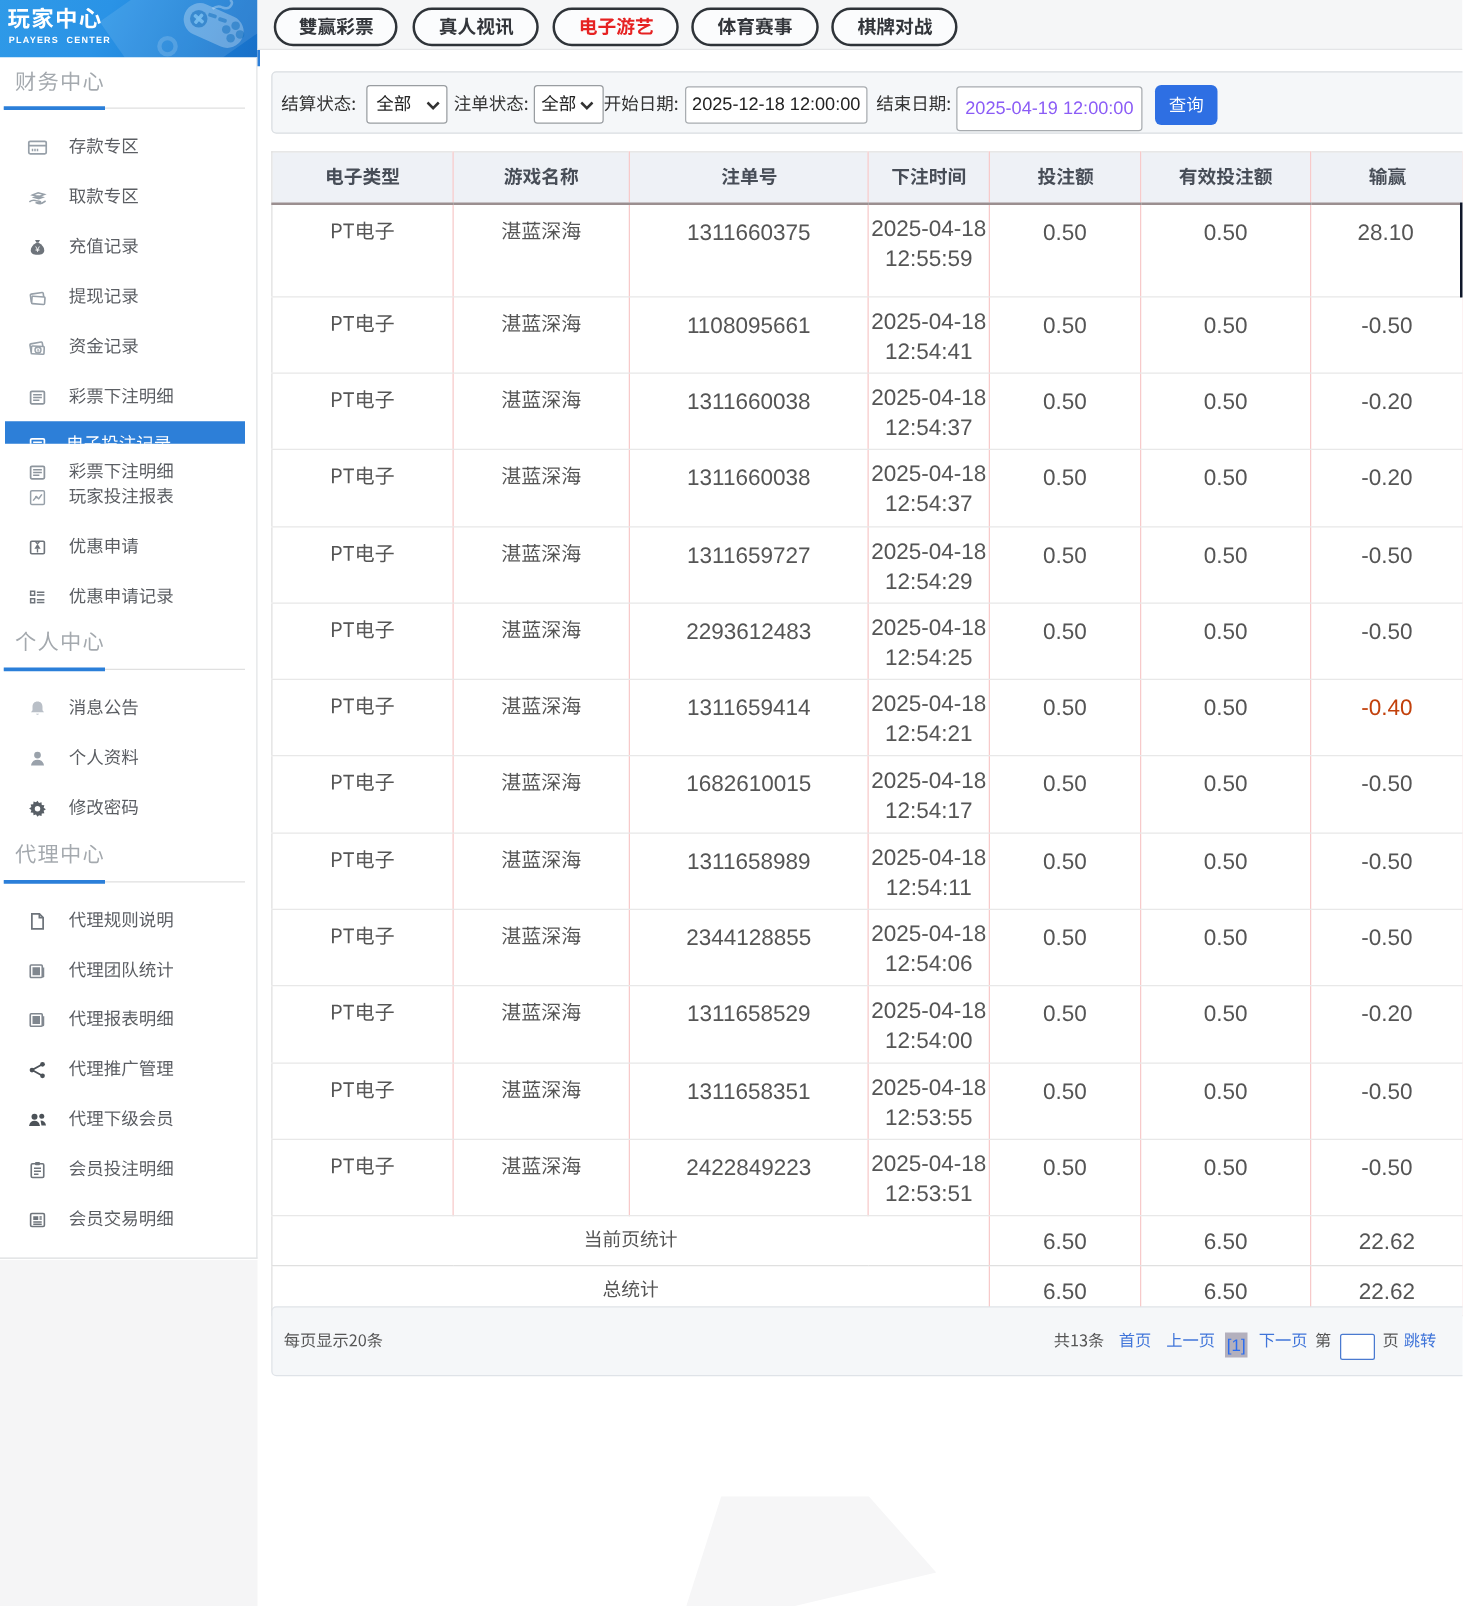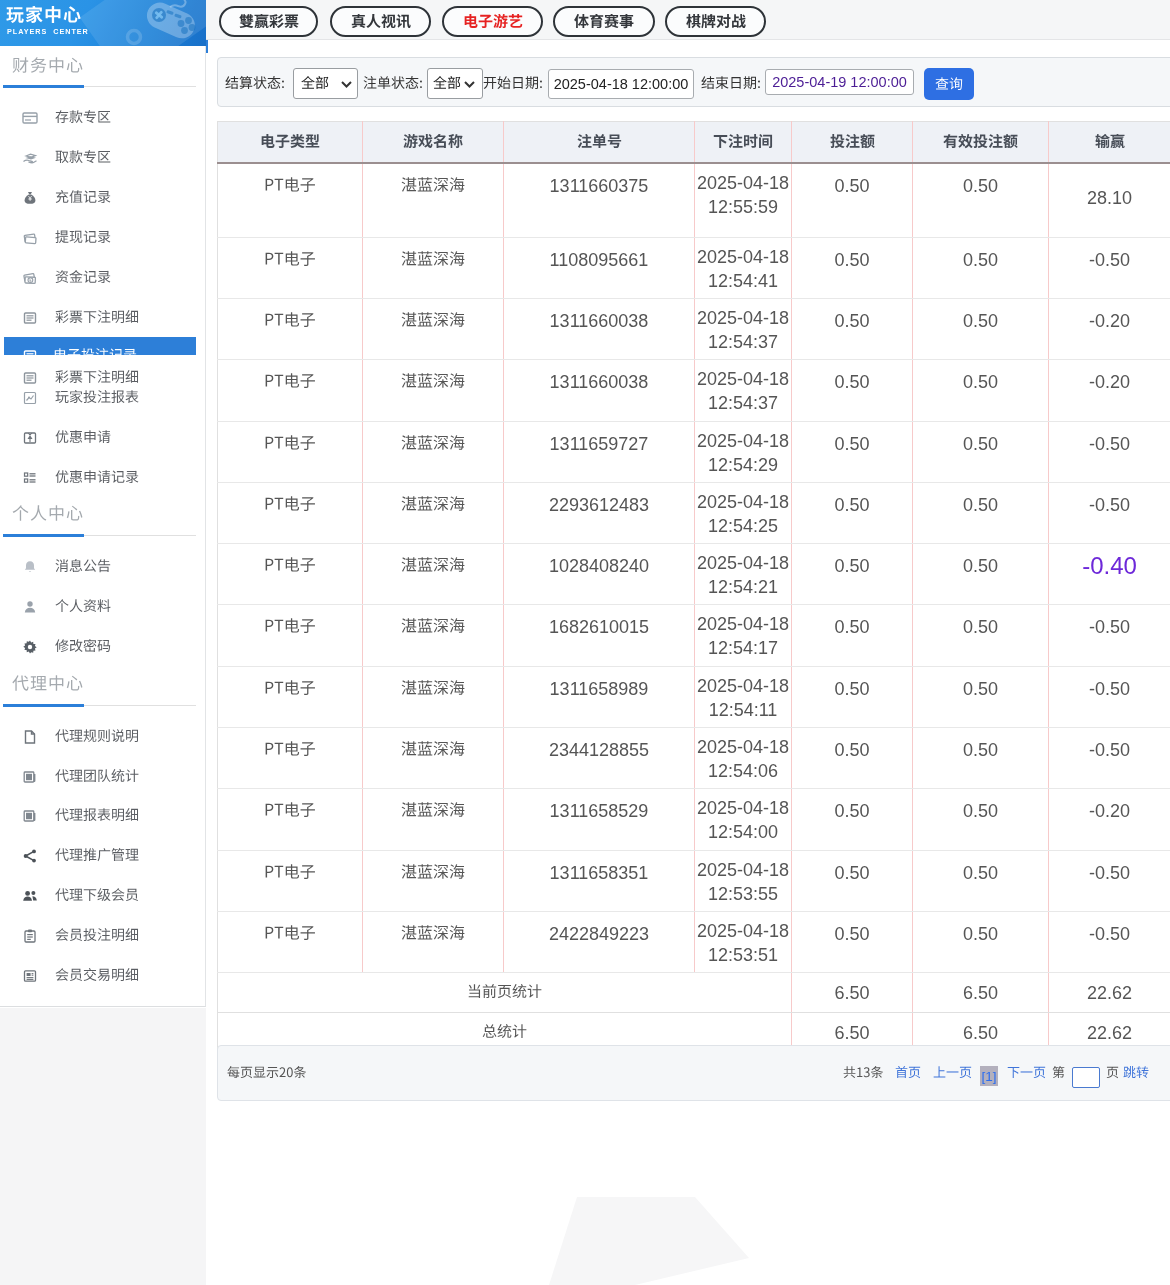--- a/index.html
+++ b/index.html
@@ -776,33 +776,33 @@
       <svg width="60" height="15" viewBox="0 0 60 15">
         <g fill="#333" transform="translate(0,11.90) scale(0.01400,-0.01400)">
           <use href="#r70" x="0.0"></use>
           <use href="#r71" x="1000.0"></use>
           <use href="#r72" x="2000.0"></use>
           <use href="#r73" x="3000.0"></use>
           <use href="#r66" x="4000.0"></use>
         </g>
       </svg>
     </div>
-    <div class="abs" style="left:548px;top:69px;width:146px;height:30px;background:#fff;border:1px solid #a8acb0;border-radius:3px;display:flex;align-items:center;justify-content:center;font-size:14.5px;color:#222">2025-04-18 12:00:00</div>
+    <div class="abs" style="left:548px;top:69px;width:146px;height:30px;background:#fff;border:1px solid #a8acb0;border-radius:3px;display:flex;align-items:center;justify-content:center;font-size:14.5px;color:#222">2025-12-18 12:00:00</div>
     <div class="abs" style="left:701px;top:76px">
       <svg width="60" height="15" viewBox="0 0 60 15">
         <g fill="#333" transform="translate(0,11.90) scale(0.01400,-0.01400)">
           <use href="#r62" x="0.0"></use>
           <use href="#r74" x="1000.0"></use>
           <use href="#r72" x="2000.0"></use>
           <use href="#r73" x="3000.0"></use>
           <use href="#r66" x="4000.0"></use>
         </g>
       </svg>
     </div>
-    <div class="abs" style="left:765px;top:69px;width:149px;height:26px;background:#fff;border:1px solid #a8acb0;border-radius:3px;display:flex;align-items:center;justify-content:center;font-size:14.5px;color:#4c1d95">2025-04-19 12:00:00</div>
+    <div class="abs" style="left:765px;top:69px;width:149px;height:36px;background:#fff;border:1px solid #a8acb0;border-radius:3px;display:flex;align-items:center;justify-content:center;font-size:14.5px;color:#8b5cf6">2025-04-19 12:00:00</div>
     <div class="abs" style="left:924px;top:68px;width:50px;height:32px;background:#2e6fe3;border-radius:5px;display:flex;align-items:center;justify-content:center">
       <svg width="28" height="15" viewBox="0 0 28 15">
         <g fill="#ffffff" transform="translate(0,11.90) scale(0.01400,-0.01400)">
           <use href="#r75" x="0.0"></use>
           <use href="#r76" x="1000.0"></use>
         </g>
       </svg>
     </div>
     <table class="abs" style="left:217px;top:121px;width:953px;border-left:1px solid #e0e0e0;border-top:1px solid #e0e0e0">
       <colgroup>
@@ -920,21 +920,21 @@
                   <use href="#r81" x="2000.0"></use>
                   <use href="#r82" x="3000.0"></use>
                 </g>
               </svg>
             </div>
           </td>
           <td style="border-right:1px solid #f7caca;border-bottom:1px solid #e8e8e8;vertical-align:top;text-align:center;font-size:18px;color:#555;line-height:24px;padding-top:10px">1311660375</td>
           <td style="border-right:1px solid #f7caca;border-bottom:1px solid #e8e8e8;vertical-align:top;text-align:center;font-size:18px;color:#555;line-height:24px;padding-top:7px">2025-04-18<br>12:55:59</td>
           <td style="border-right:1px solid #f7caca;border-bottom:1px solid #e8e8e8;vertical-align:top;text-align:center;font-size:18px;color:#555;line-height:24px;padding-top:10px">0.50</td>
           <td style="border-right:1px solid #f7caca;border-bottom:1px solid #e8e8e8;vertical-align:top;text-align:center;font-size:18px;color:#555;line-height:24px;padding-top:10px">0.50</td>
-          <td style="border-right:1px solid #0f172a;border-bottom:1px solid #e8e8e8;vertical-align:top;text-align:center;font-size:18px;color:#555;line-height:24px;padding-top:22px">28.10</td>
+          <td style="border-right:5px solid #0f172a;border-bottom:1px solid #e8e8e8;vertical-align:top;text-align:center;font-size:18px;color:#555;line-height:24px;padding-top:10px">28.10</td>
         </tr>
         <tr style="height:61px">
           <td style="border-right:1px solid #f7caca;border-bottom:1px solid #e8e8e8;vertical-align:top">
             <div style="display:flex;justify-content:center;padding-top:13px">
               <svg width="52" height="18" viewBox="0 0 52 18">
                 <g fill="#555" transform="translate(0,13.60) scale(0.01600,-0.01600)">
                   <use href="#r77" x="0.0"></use>
                   <use href="#r78" x="633.0"></use>
                   <use href="#r23" x="1232.0"></use>
                   <use href="#r24" x="2232.0"></use>
@@ -1102,25 +1102,25 @@
               <svg width="64" height="18" viewBox="0 0 64 18">
                 <g fill="#555" transform="translate(0,13.60) scale(0.01600,-0.01600)">
                   <use href="#r79" x="0.0"></use>
                   <use href="#r80" x="1000.0"></use>
                   <use href="#r81" x="2000.0"></use>
                   <use href="#r82" x="3000.0"></use>
                 </g>
               </svg>
             </div>
           </td>
-          <td style="border-right:1px solid #f7caca;border-bottom:1px solid #e8e8e8;vertical-align:top;text-align:center;font-size:18px;color:#555;line-height:24px;padding-top:10px">1028408240</td>
+          <td style="border-right:1px solid #f7caca;border-bottom:1px solid #e8e8e8;vertical-align:top;text-align:center;font-size:18px;color:#555;line-height:24px;padding-top:10px">1311659414</td>
           <td style="border-right:1px solid #f7caca;border-bottom:1px solid #e8e8e8;vertical-align:top;text-align:center;font-size:18px;color:#555;line-height:24px;padding-top:7px">2025-04-18<br>12:54:21</td>
           <td style="border-right:1px solid #f7caca;border-bottom:1px solid #e8e8e8;vertical-align:top;text-align:center;font-size:18px;color:#555;line-height:24px;padding-top:10px">0.50</td>
           <td style="border-right:1px solid #f7caca;border-bottom:1px solid #e8e8e8;vertical-align:top;text-align:center;font-size:18px;color:#555;line-height:24px;padding-top:10px">0.50</td>
-          <td style="border-right:1px solid #f7caca;border-bottom:1px solid #e8e8e8;vertical-align:top;text-align:center;font-size:24px;color:#6d28d9;line-height:24px;padding-top:10px">-0.40</td>
+          <td style="border-right:1px solid #f7caca;border-bottom:1px solid #e8e8e8;vertical-align:top;text-align:center;font-size:18px;color:#c2410c;line-height:24px;padding-top:10px">-0.40</td>
         </tr>
         <tr style="height:62px">
           <td style="border-right:1px solid #f7caca;border-bottom:1px solid #e8e8e8;vertical-align:top">
             <div style="display:flex;justify-content:center;padding-top:13px">
               <svg width="52" height="18" viewBox="0 0 52 18">
                 <g fill="#555" transform="translate(0,13.60) scale(0.01600,-0.01600)">
                   <use href="#r77" x="0.0"></use>
                   <use href="#r78" x="633.0"></use>
                   <use href="#r23" x="1232.0"></use>
                   <use href="#r24" x="2232.0"></use>

